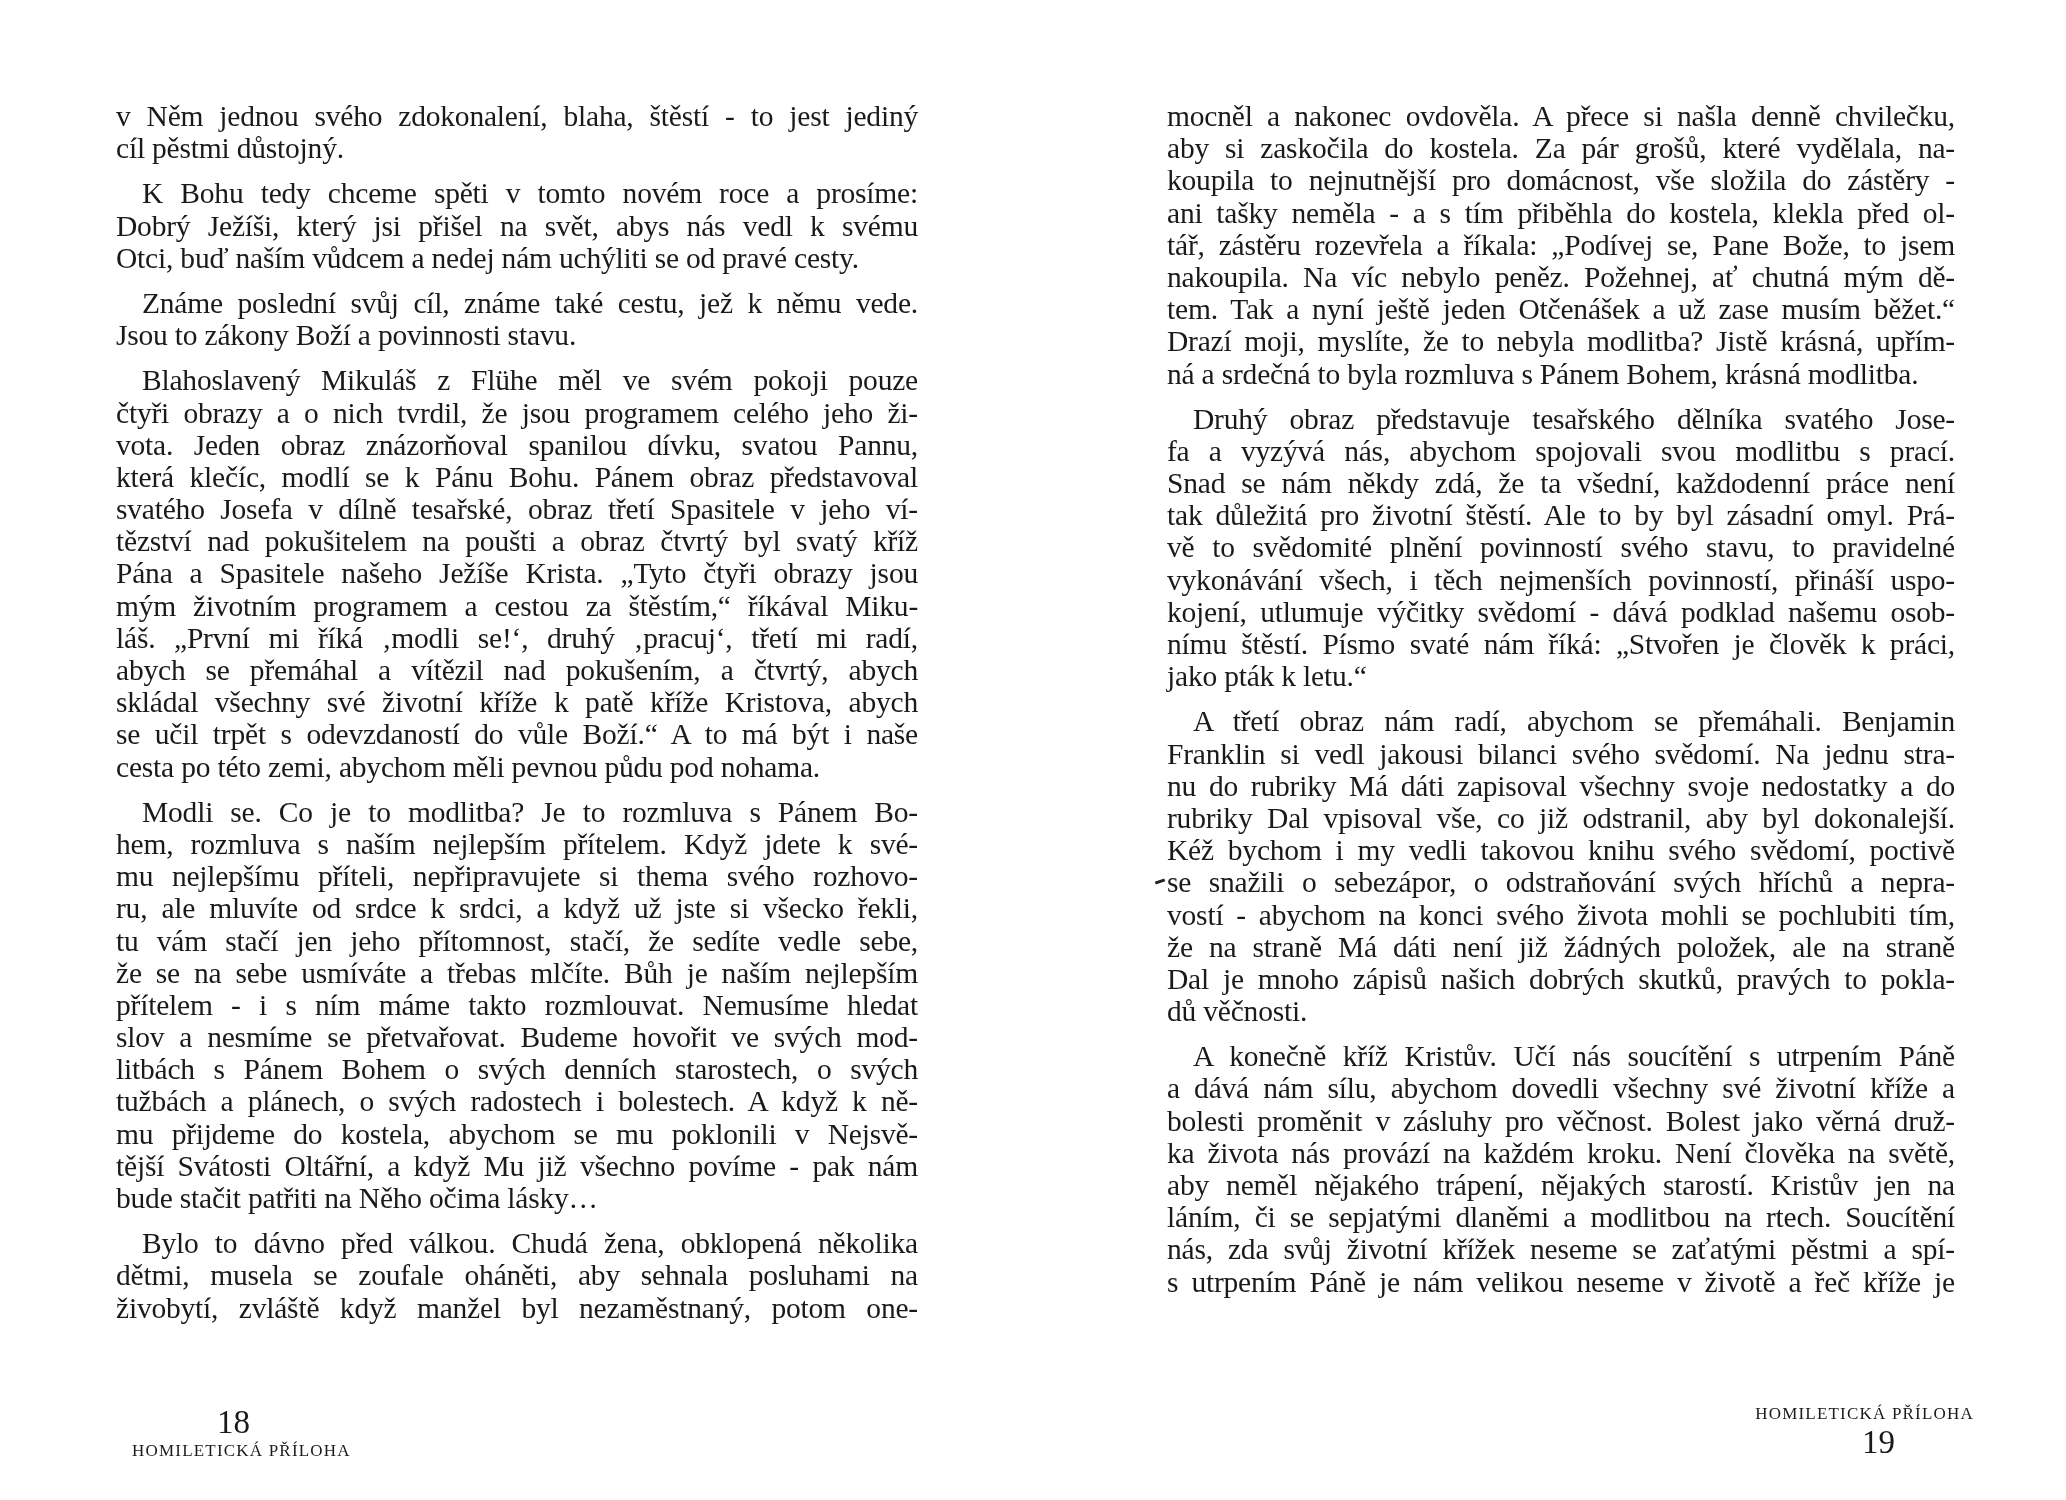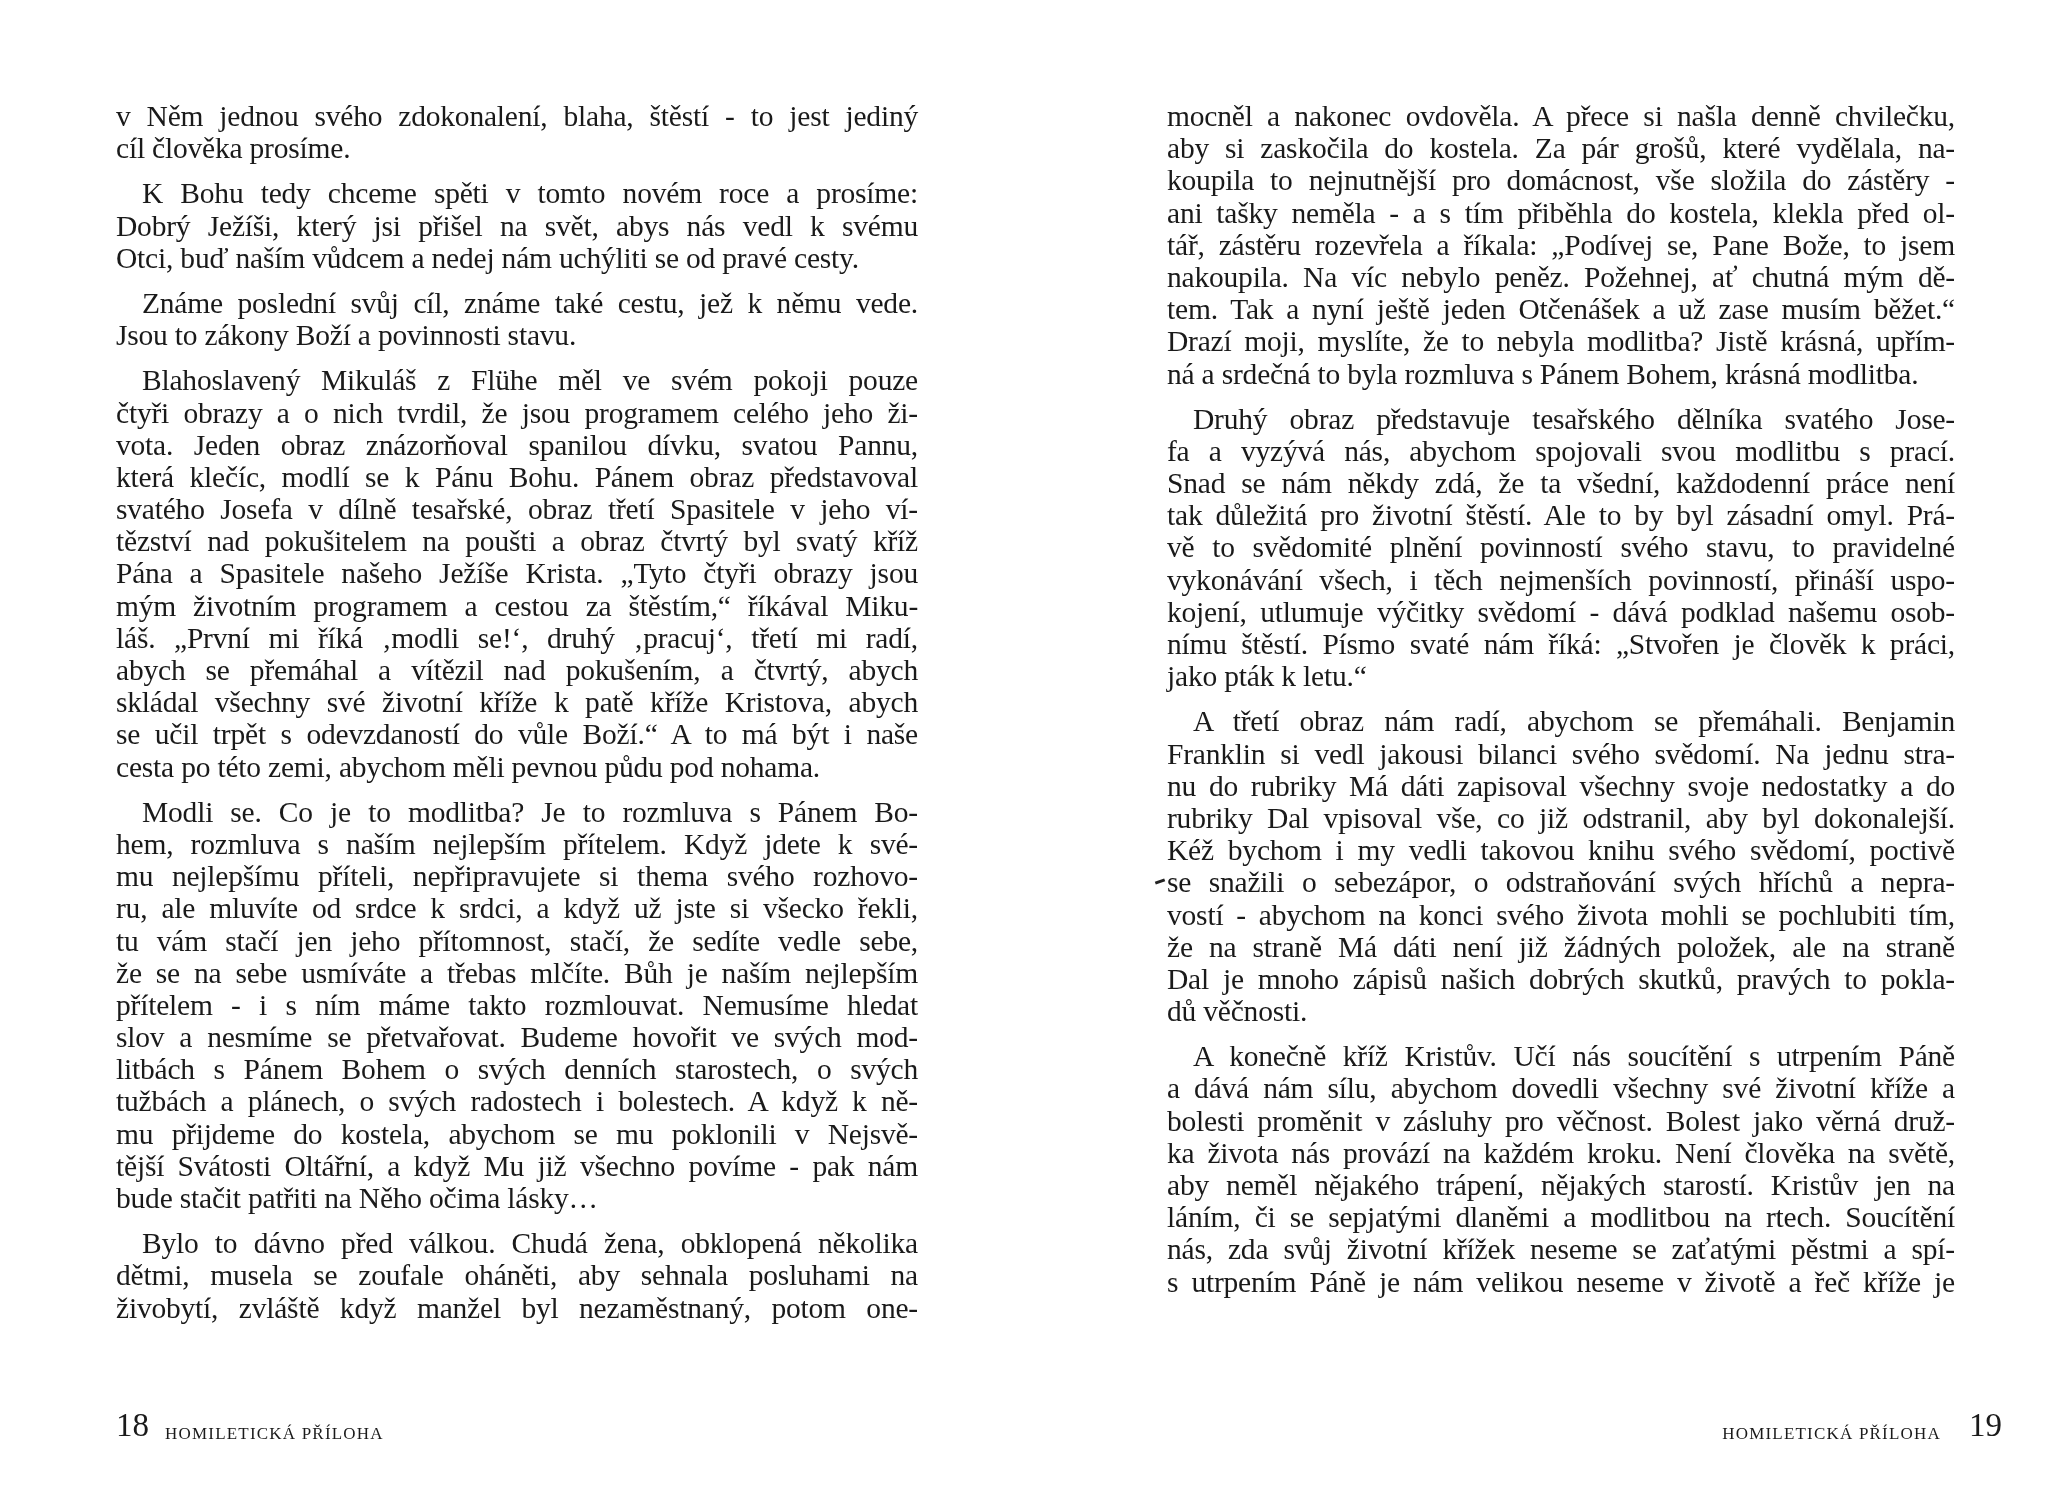--- a/index.html
+++ b/index.html
@@ -60,22 +60,23 @@
   }
   .line-wrap {
     position: relative;
   }
 
   .footer {
     position: absolute;
     top: 1404px;
     height: 40px;
     display: flex;
-    align-items: flex-end;
+    align-items: center;
     color: #1a1a1a;
+    flex-direction: column;
   }
   .page-left .footer { left: 116px; }
   .page-right .footer { right: 111px; }
   .page-number {
     font-size: 33px;
     font-weight: normal;
   }
   .running-head {
     font-size: 17px;
     letter-spacing: 1.2px;
@@ -87,21 +88,21 @@
 </style>
 </head>
 <body>
 
 <div class="page page-left">
   <div class="column" id="left-column">
       <div class="line-wrap">
         <span class="line">v Něm jednou svého zdokonalení, blaha, štěstí - to jest jediný</span>
       </div>
       <div class="line-wrap">
-        <span class="line last">cíl člověka prosíme.</span>
+        <span class="line last">cíl pěstmi důstojný.</span>
       </div>
       <div class="line-wrap">
         <span class="line indent">K Bohu tedy chceme spěti v tomto novém roce a prosíme:</span>
       </div>
       <div class="line-wrap">
         <span class="line">Dobrý Ježíši, který jsi přišel na svět, abys nás vedl k svému</span>
       </div>
       <div class="line-wrap">
         <span class="line last">Otci, buď naším vůdcem a nedej nám uchýliti se od pravé cesty.</span>
       </div>

